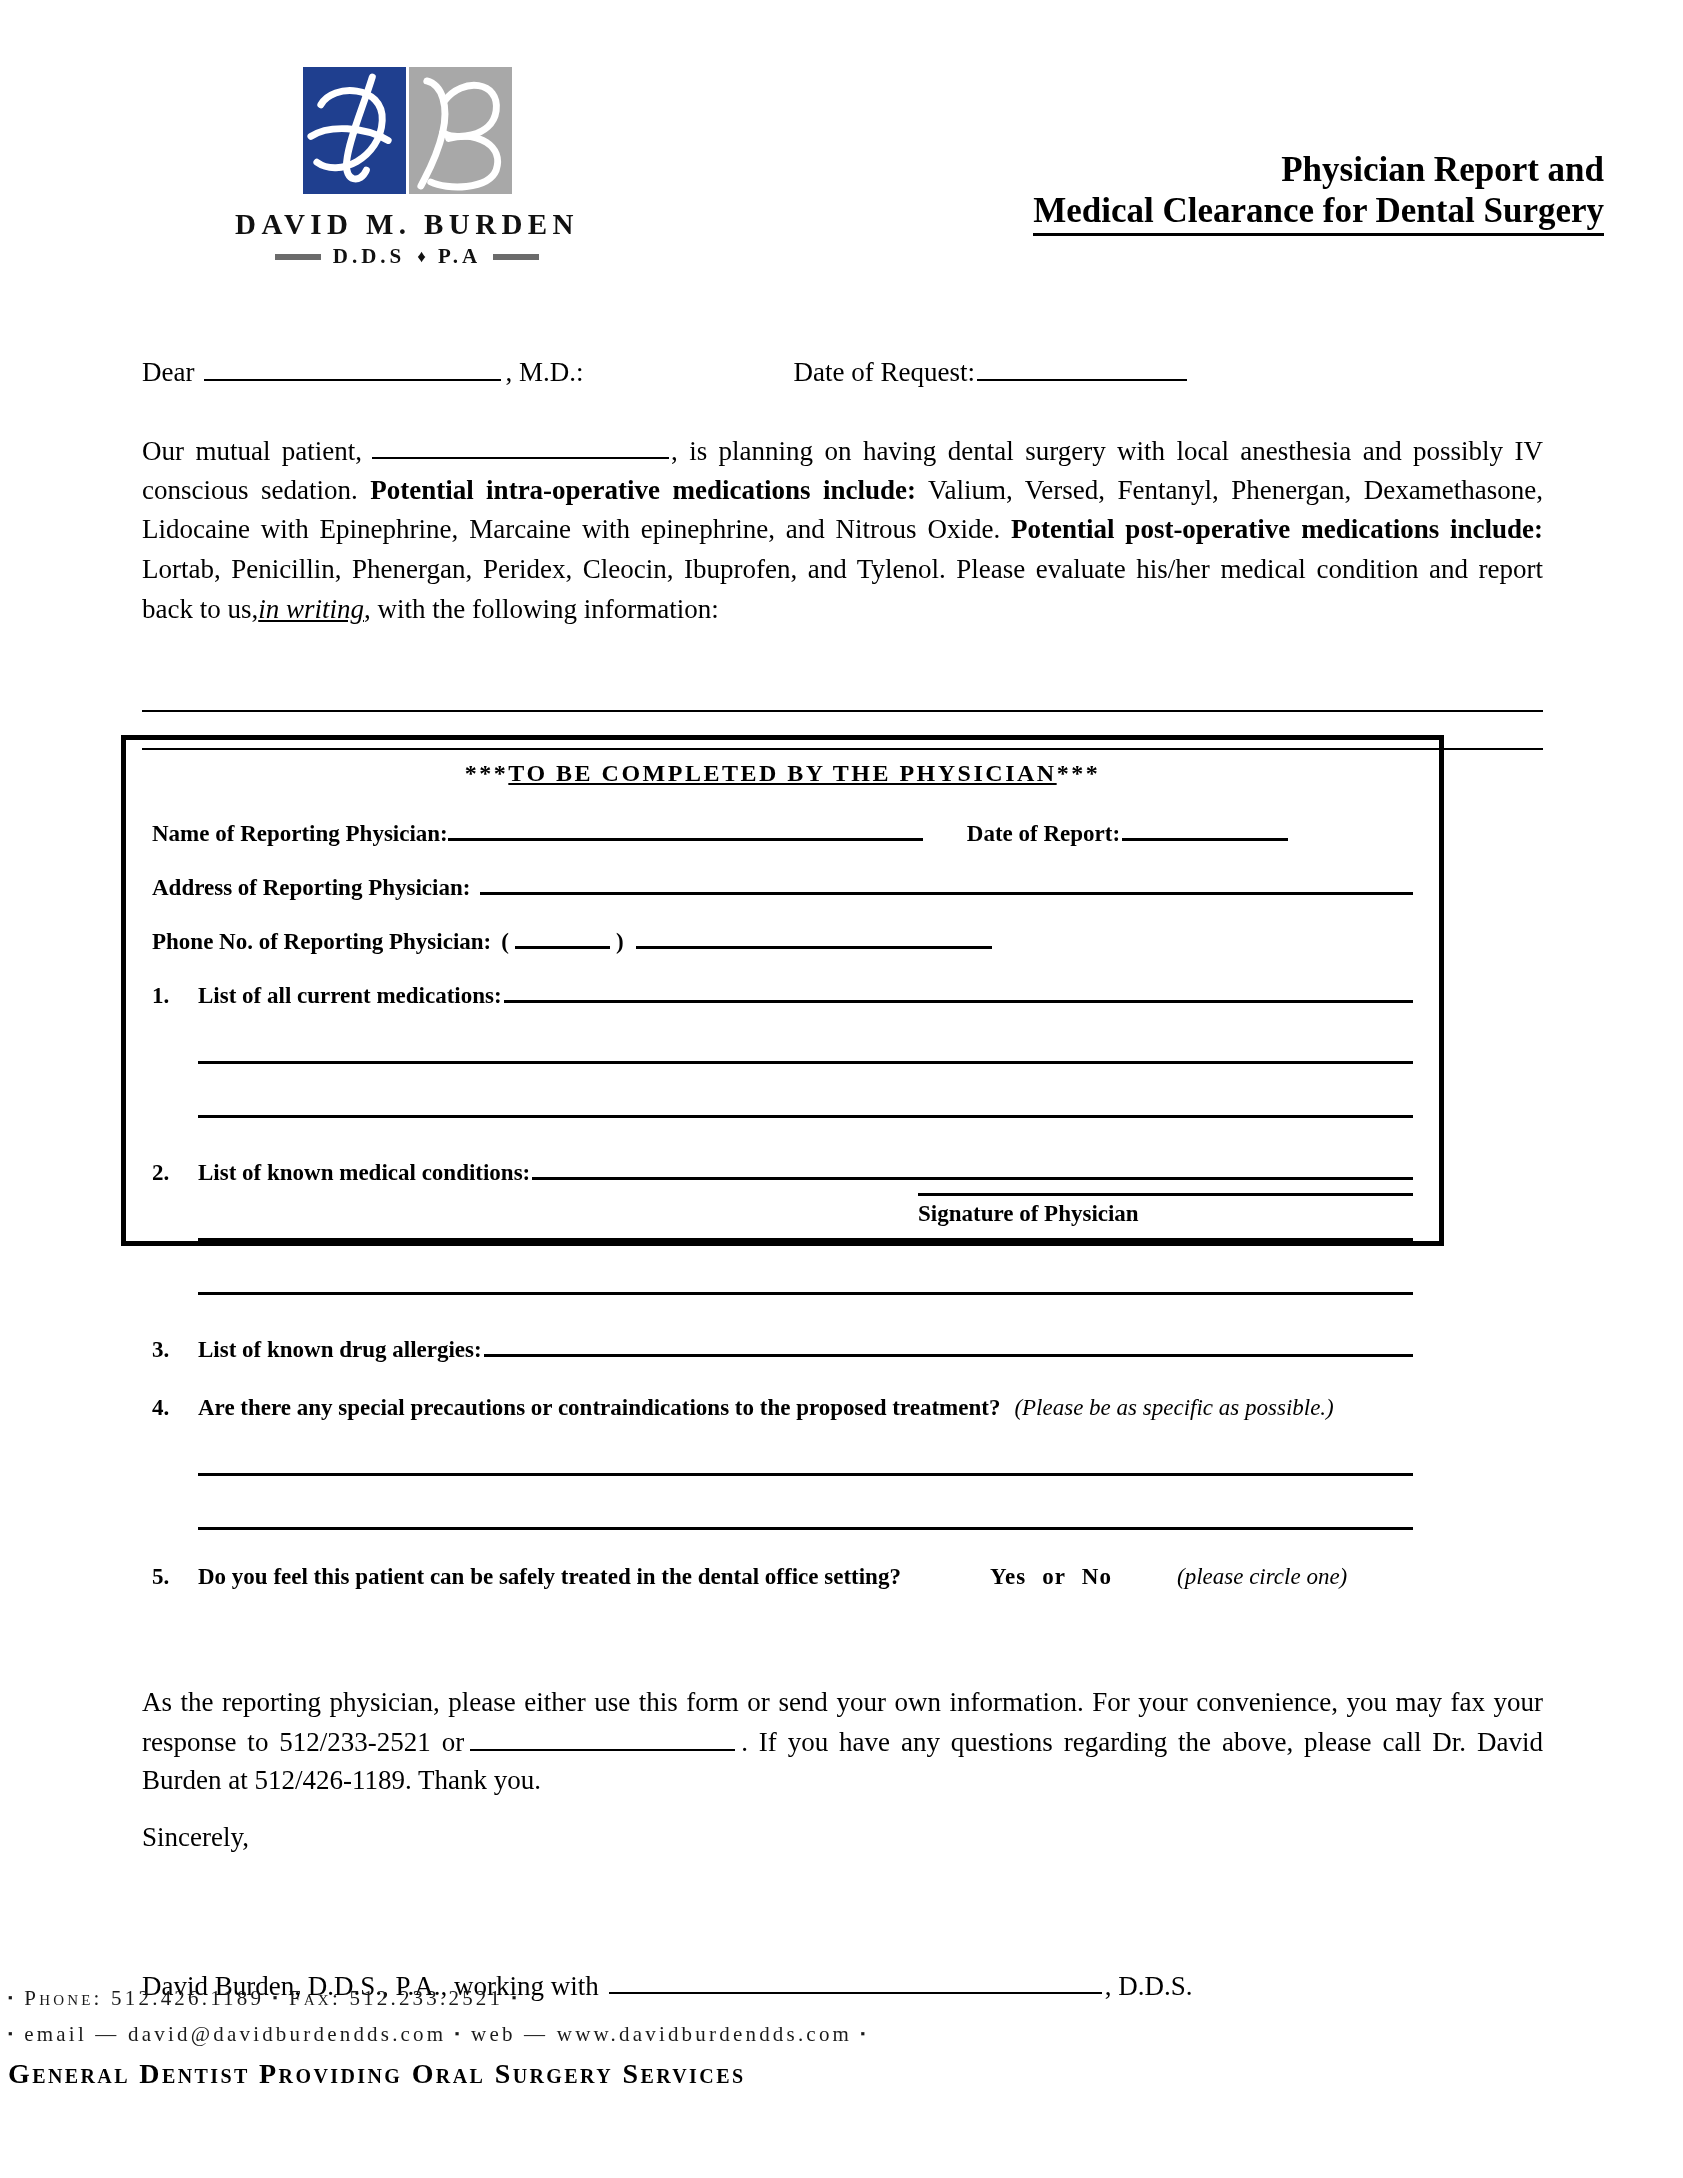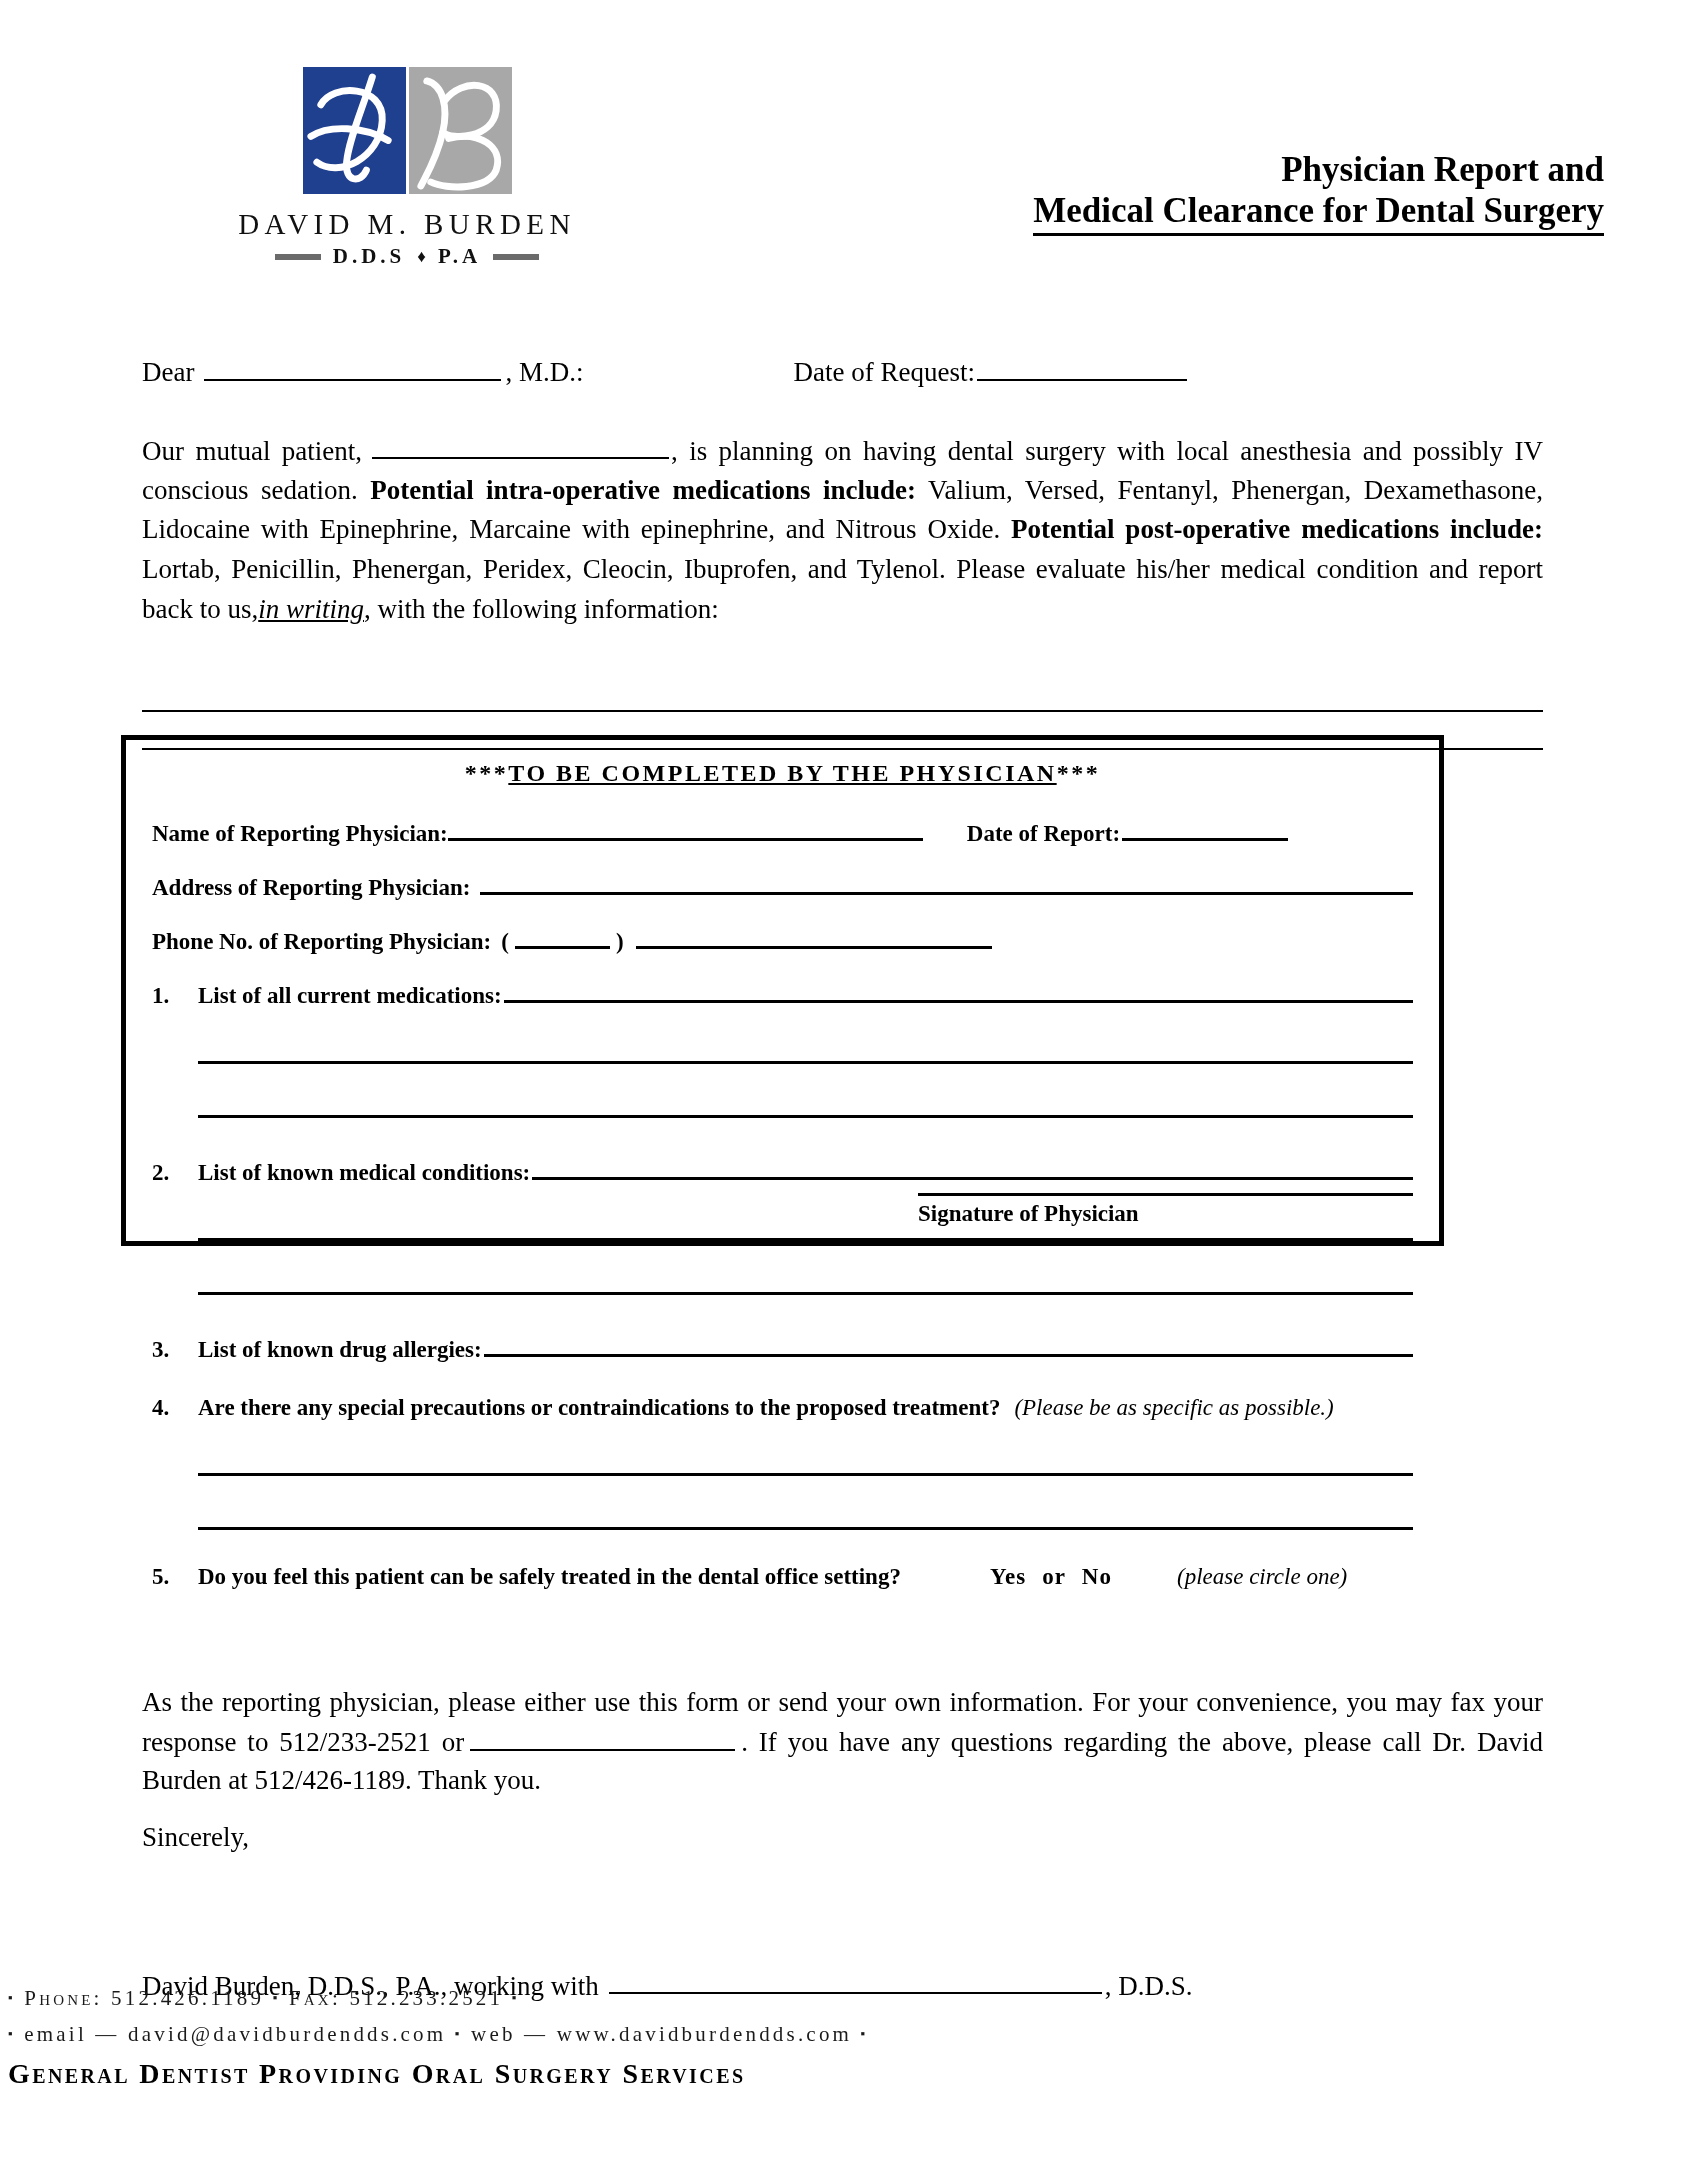--- a/index.html
+++ b/index.html
@@ -53,21 +53,21 @@
     overflow: hidden;
   }
   .logo-square.blue { background: #1f3f8f; }
   .logo-square.gray { background: #a8a8a8; }
   .logo-square svg { display: block; }
 
   .logo-name {
     margin-top: 14px;
     font-family: "Liberation Serif", "DejaVu Serif", serif;
     font-size: 29px;
-    font-weight: 400;
+    font-weight: 700;
     letter-spacing: 5.4px;
     color: #111111;
     white-space: nowrap;
   }
   .logo-sub {
     margin-top: 3px;
     display: flex;
     align-items: center;
     justify-content: center;
     gap: 12px;

